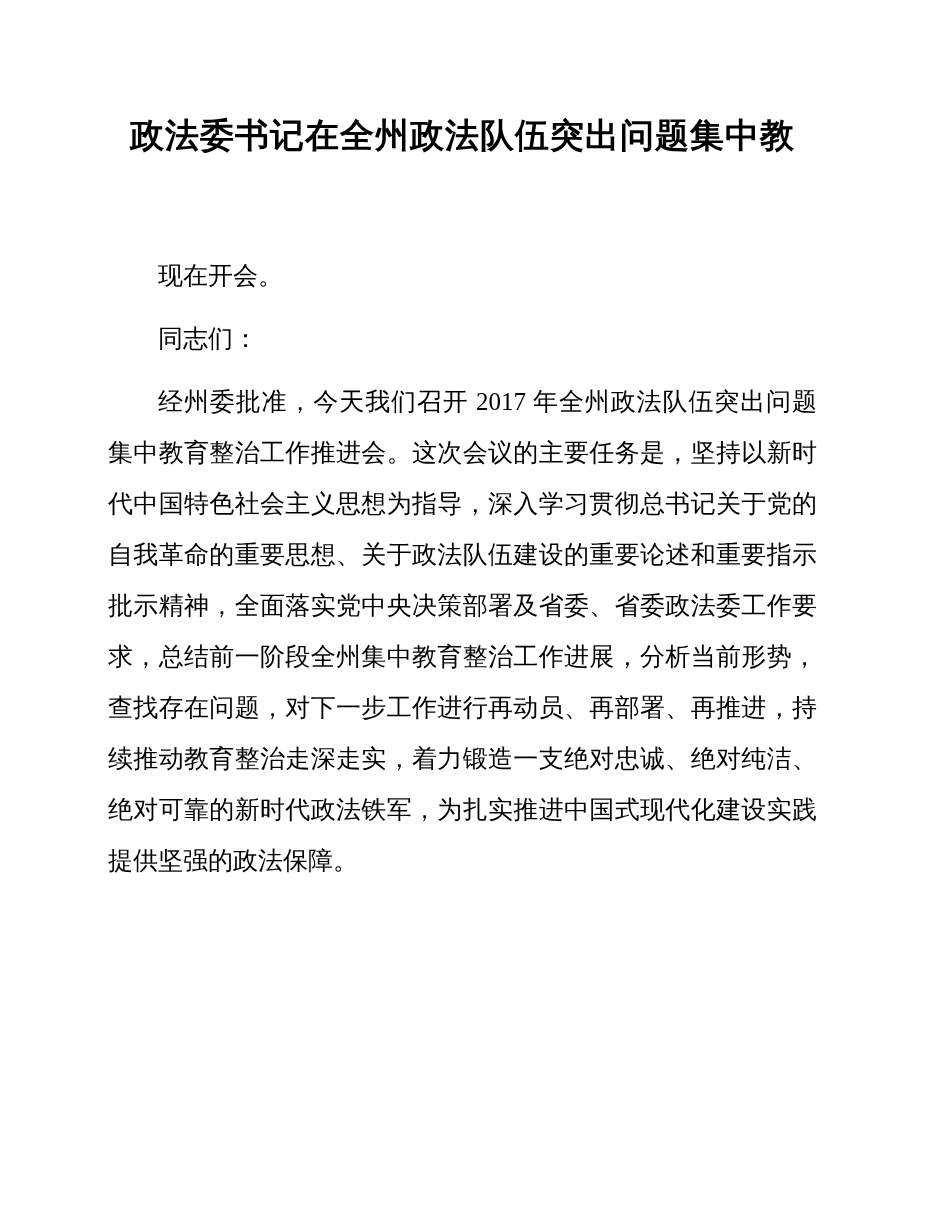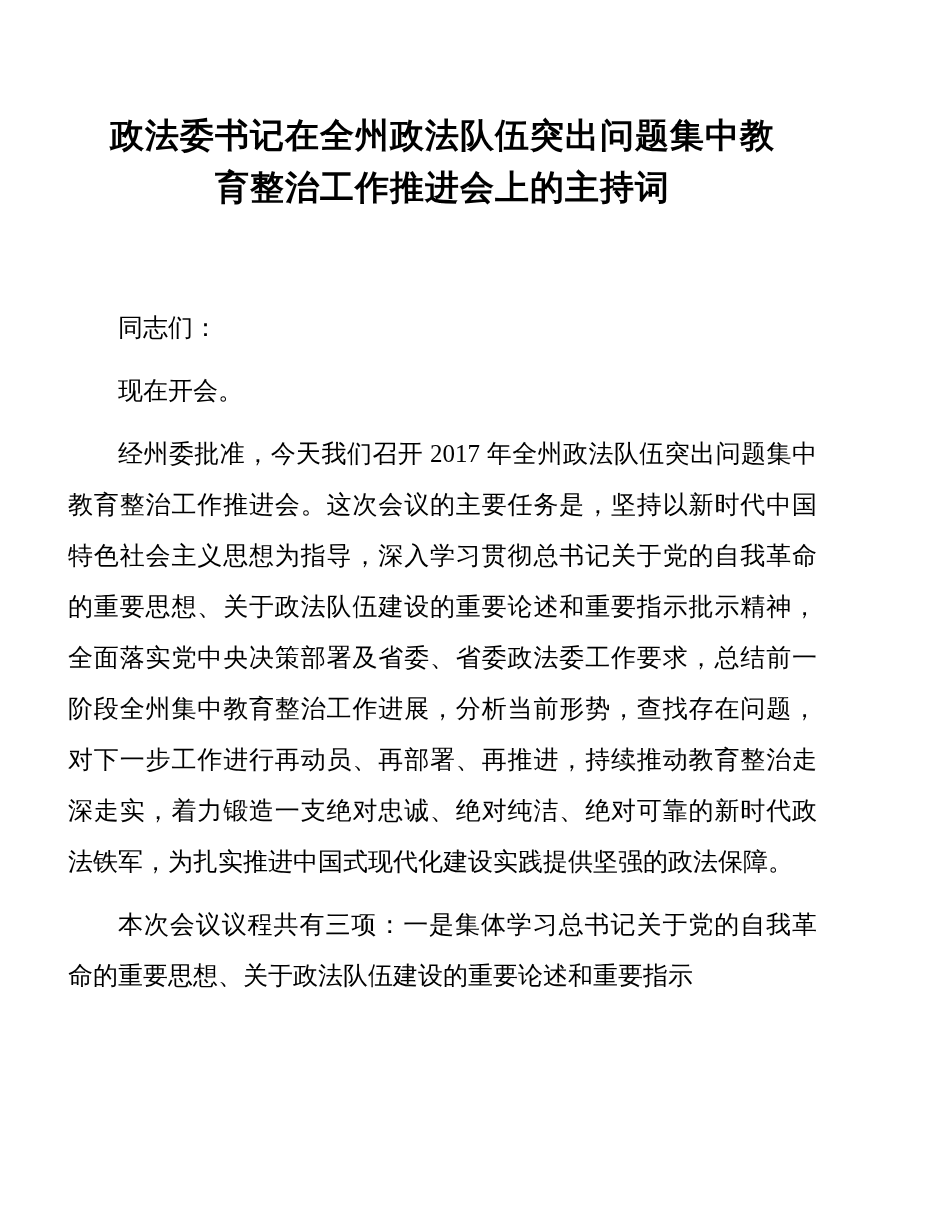--- a/index.html
+++ b/index.html
@@ -12,21 +12,21 @@
     height: 1230px;
     overflow: hidden;
     font-family: "Liberation Serif", "DejaVu Serif", serif;
     color: #000000;
   }
   .page {
     box-sizing: border-box;
     width: 950px;
     height: 1230px;
     background: #ffffff;
-    padding: 110px 133px 40px 68px;
+    padding: 110px 133px 40px 108px;
   }
   .doc-title {
     margin: 0;
     font-size: 34px;
     font-weight: 900;
     line-height: 52px;
     text-align: center;
     letter-spacing: 1px;
     color: #000000;
   }
@@ -49,22 +49,20 @@
   .doc-body p:last-child {
     margin-bottom: 0;
   }
 </style>
 </head>
 <body>
 
 <div class="page">
   <h1 class="doc-title">
     <span class="title-line">政法委书记在全州政法队伍突出问题集中教</span>
-    <span class="title-line">育整治工作推进会上的主持词</span>
   </h1>
 
   <div class="doc-body">
+    <p>现在开会。</p>
     <p>同志们：</p>
-    <p>现在开会。</p>
     <p>经州委批准，今天我们召开 2017 年全州政法队伍突出问题集中教育整治工作推进会。这次会议的主要任务是，坚持以新时代中国特色社会主义思想为指导，深入学习贯彻总书记关于党的自我革命的重要思想、关于政法队伍建设的重要论述和重要指示批示精神，全面落实党中央决策部署及省委、省委政法委工作要求，总结前一阶段全州集中教育整治工作进展，分析当前形势，查找存在问题，对下一步工作进行再动员、再部署、再推进，持续推动教育整治走深走实，着力锻造一支绝对忠诚、绝对纯洁、绝对可靠的新时代政法铁军，为扎实推进中国式现代化建设实践提供坚强的政法保障。</p>
-    <p>本次会议议程共有三项：一是集体学习总书记关于党的自我革命的重要思想、关于政法队伍建设的重要论述和重要指示</p>
   </div>
 </div>
 
 </body></html>

